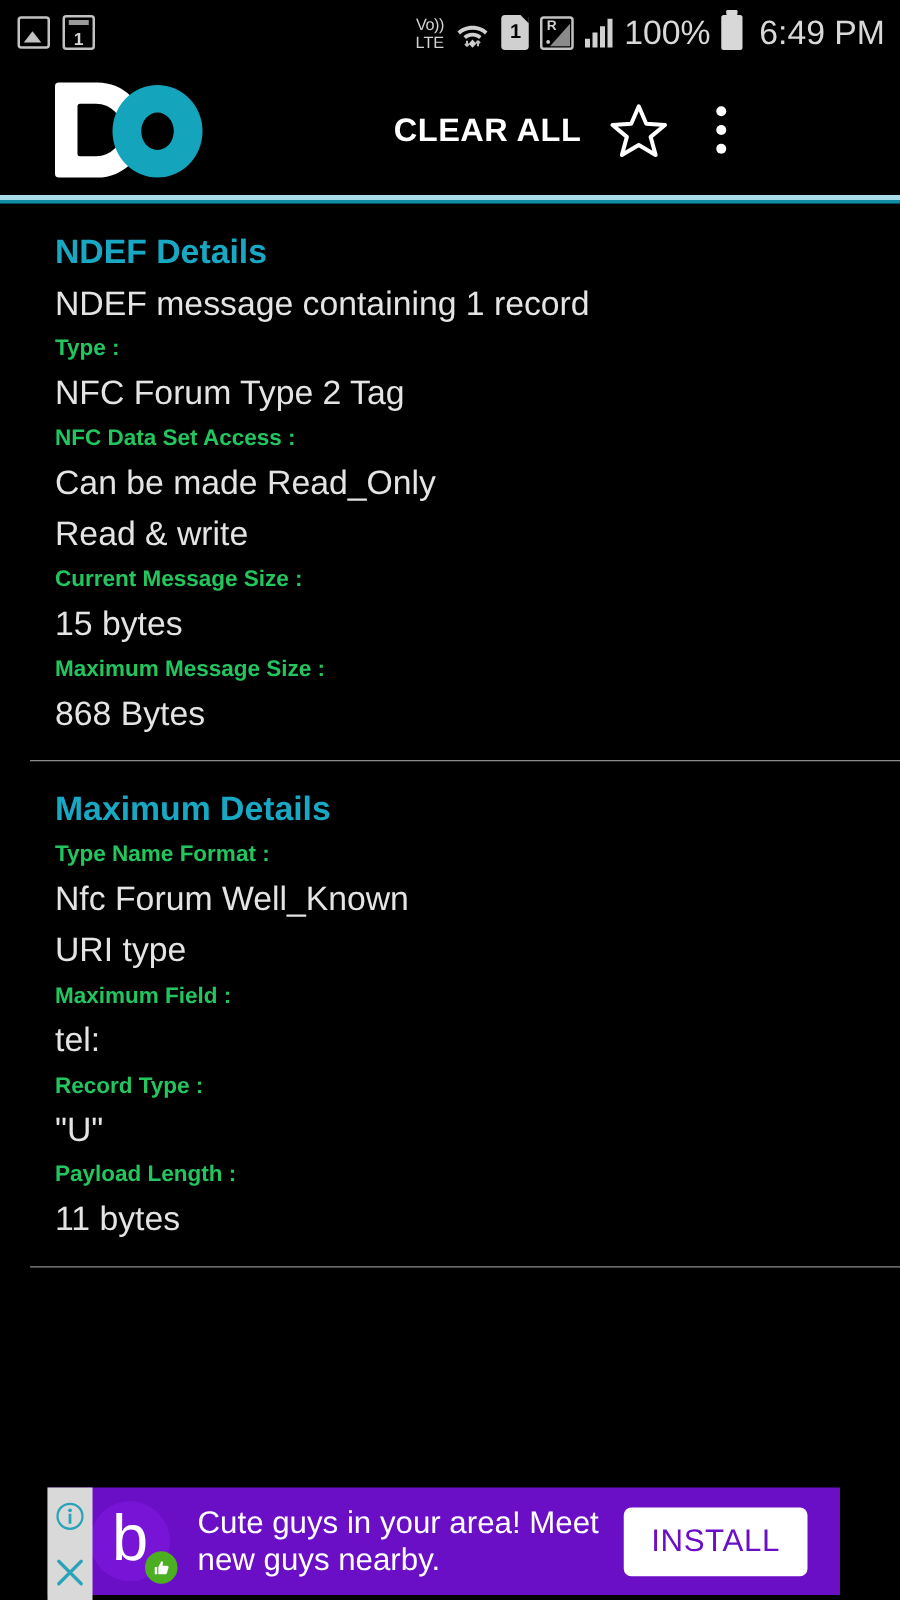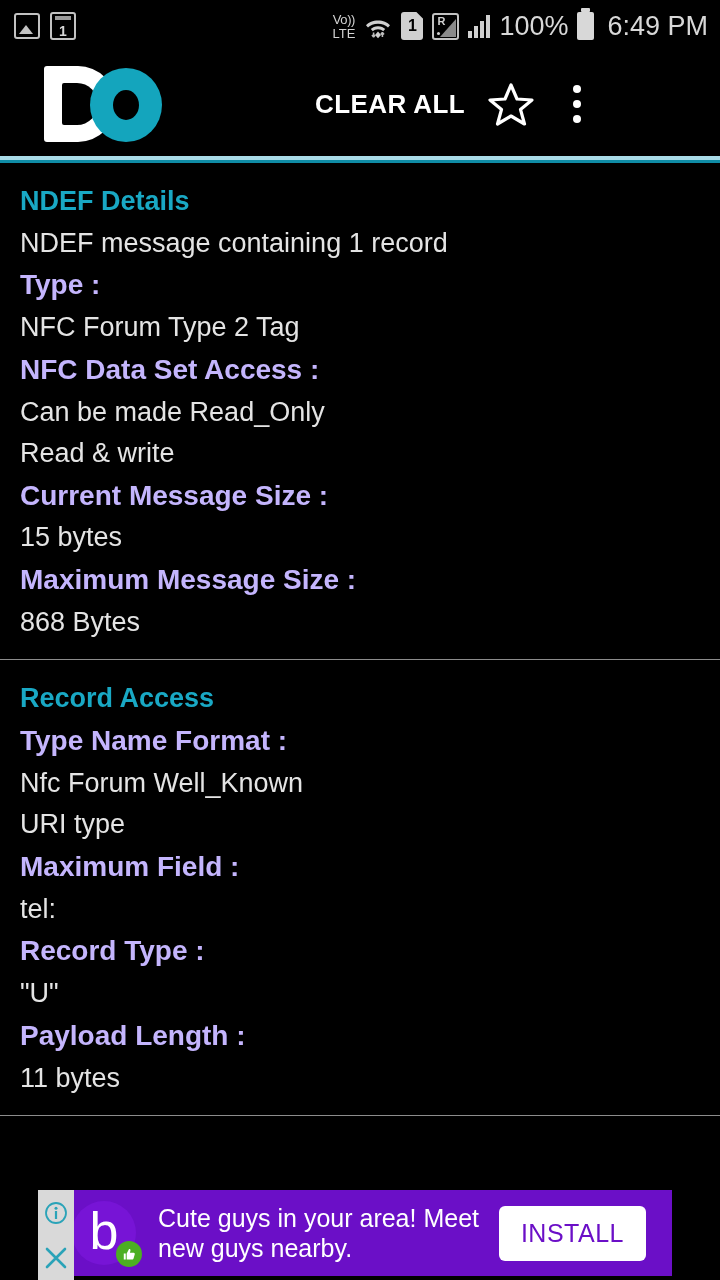--- a/index.html
+++ b/index.html
@@ -115,27 +115,27 @@
     cursor:pointer;
   }
   .star-btn { width:72px; height:72px; display:flex; align-items:center; justify-content:center; cursor:pointer; }
   .more-btn { width:60px; height:72px; display:flex; flex-direction:column; align-items:center; justify-content:center; gap:7px; cursor:pointer; }
   .more-btn i { display:block; width:8px; height:8px; border-radius:50%; background:#fff; }
 
   .accent-rule { position:absolute; top:156px; left:0; width:720px; height:4px; background:#a9dbe8; }
   .accent-rule2 { position:absolute; top:160px; left:0; width:720px; height:3px; background:#0f8ca6; }
 
   
-  .content { position:absolute; top:163px; left:0; width:720px; bottom:0; background:#000; }
+  .content { position:absolute; top:163px; left:0; width:720px; bottom:0; background:#000;padding-left:24px; }
   .section { padding: 0 0 0 0; }
   .divider { height:1px; background:#8c8c8c; width:720px; }
   .sec-head {
     color:#19a8c4; font-size:27px; font-weight:bold; padding: 22px 0 0 20px; line-height:1.25;
   }
-  .row-label { color:#c4b5fd; font-size:28px; font-weight:bold; padding: 7px 0 0 20px; line-height:1.28; }
+  .row-label { color:#22c55e; font-size:18px; font-weight:bold; padding: 7px 0 0 20px; line-height:1.28; }
   .row-value { color:#e4e4e4; font-size:27px; font-weight:normal; padding: 7px 0 0 20px; line-height:1.28; }
   .sec-pad-bottom { height: 20px; }
 
   .payload-line { color:#ffffff; font-size:27px; padding: 8px 0 0 20px; }
   .payload-link { color:#0f9b53; text-decoration: underline; cursor:pointer; }
 
   
   .ad {
     position:absolute; left:0; bottom:0; width:720px; height:90px; background:#000;
   }
@@ -263,21 +263,21 @@
       <div class="row-label">Current Message Size :</div>
       <div class="row-value">15 bytes</div>
       <div class="row-label">Maximum Message Size :</div>
       <div class="row-value">868 Bytes</div>
       <div class="sec-pad-bottom"></div>
     </div>
 
     <div class="divider"></div>
 
     <div class="section">
-      <div class="sec-head">Record Access</div>
+      <div class="sec-head">Maximum Details</div>
       <div class="row-label">Type Name Format :</div>
       <div class="row-value">Nfc Forum Well_Known</div>
       <div class="row-value">URI type</div>
       <div class="row-label">Maximum Field :</div>
       <div class="row-value">tel:</div>
       <div class="row-label">Record Type :</div>
       <div class="row-value">"U"</div>
       <div class="row-label">Payload Length :</div>
       <div class="row-value">11 bytes</div>
       <div class="sec-pad-bottom"></div>

